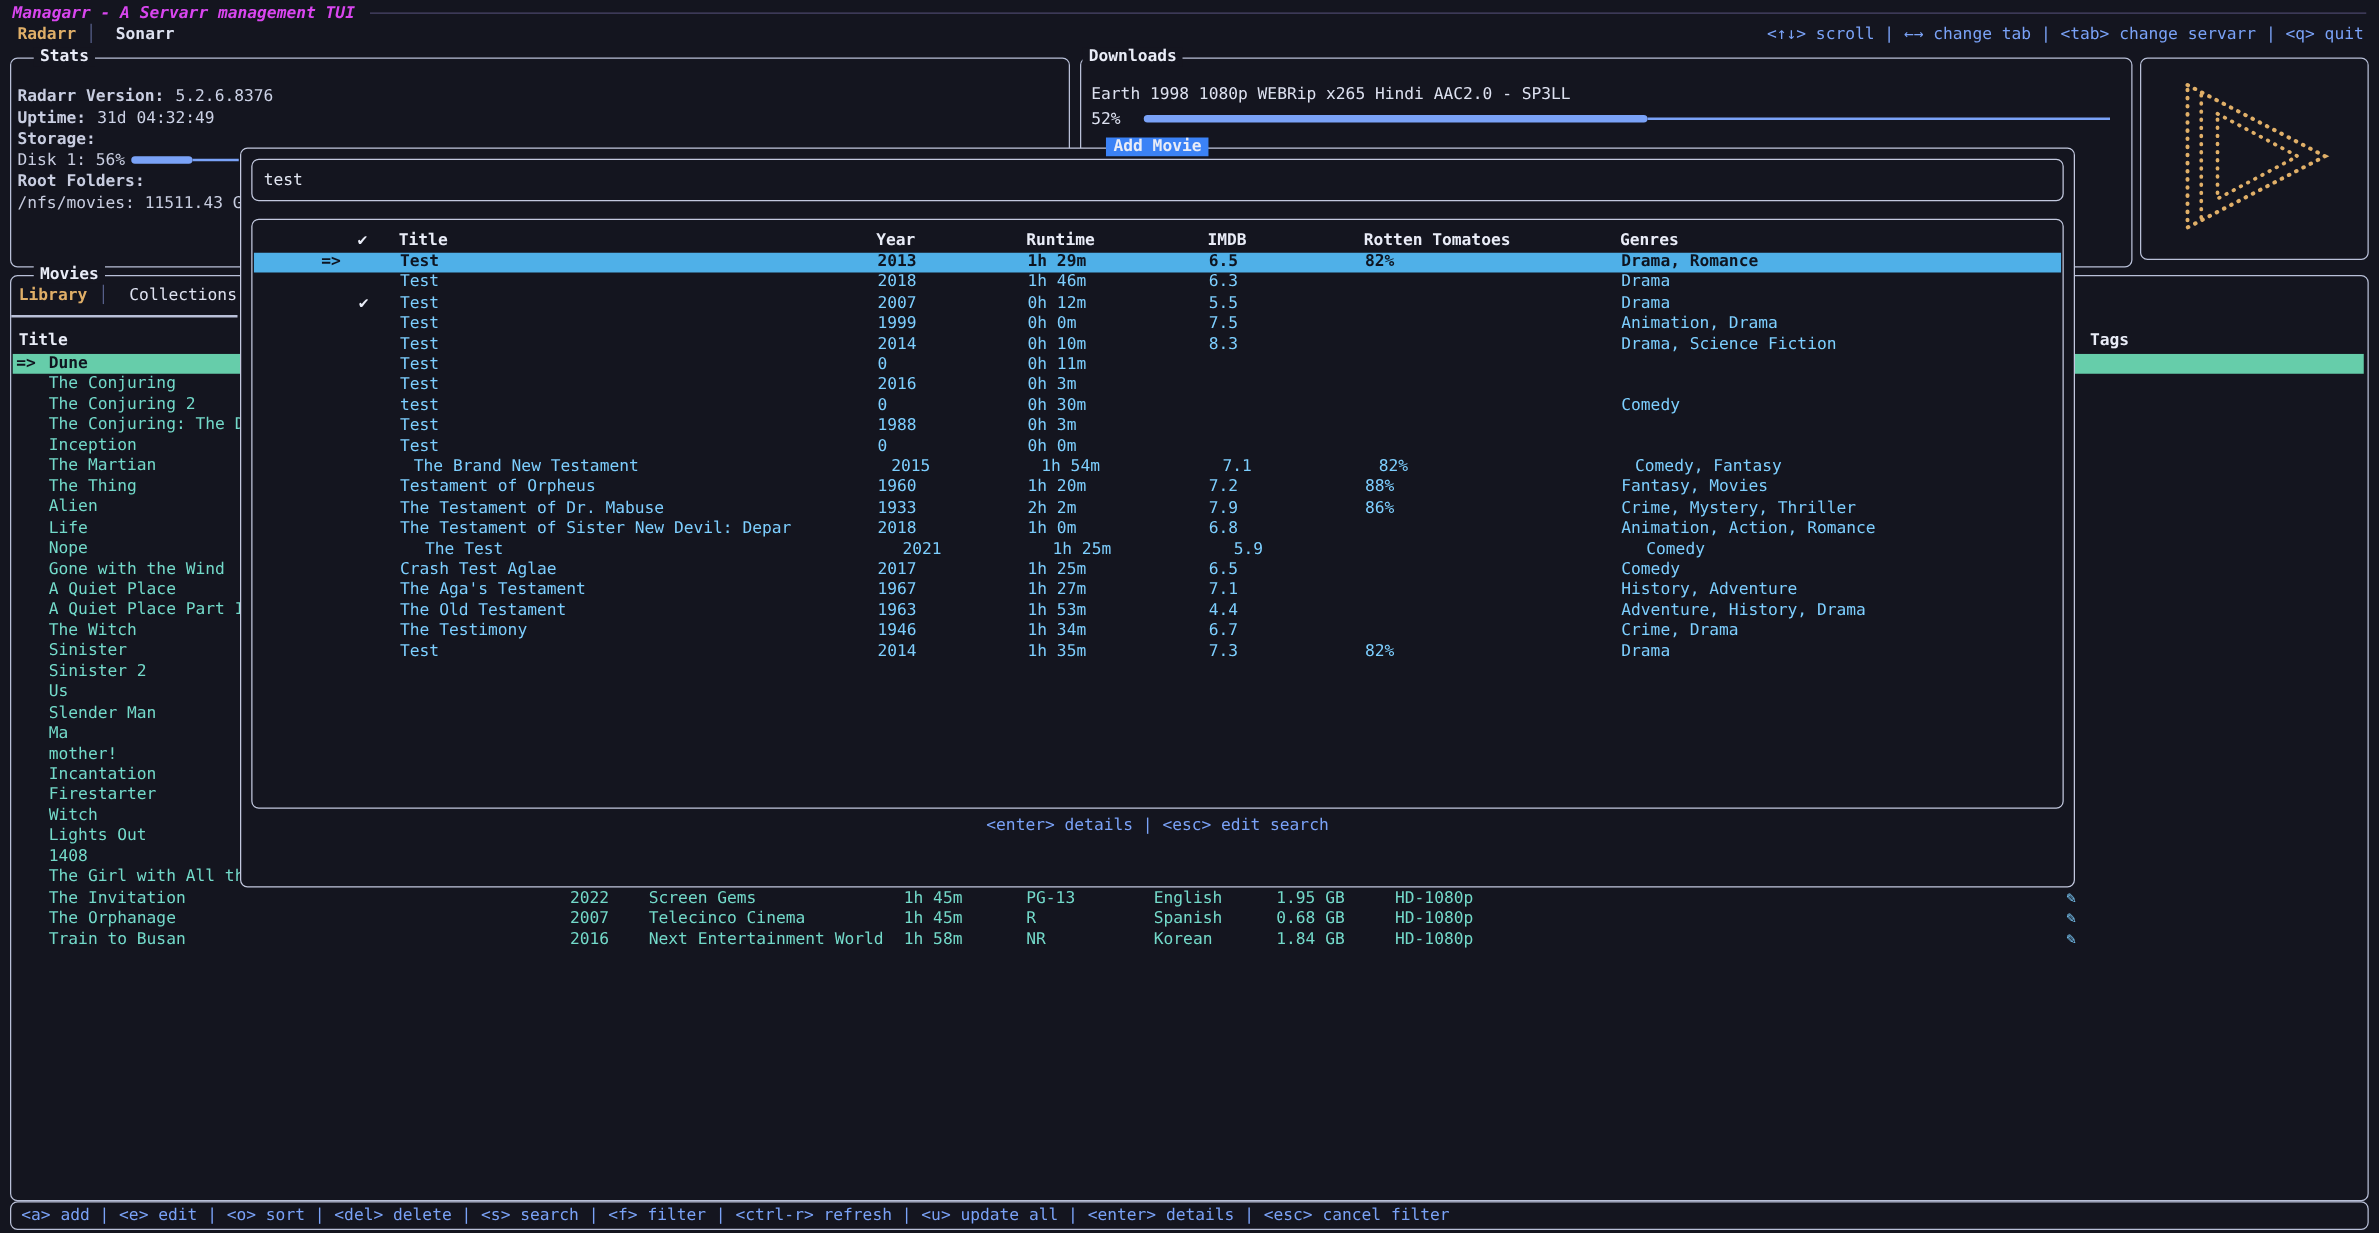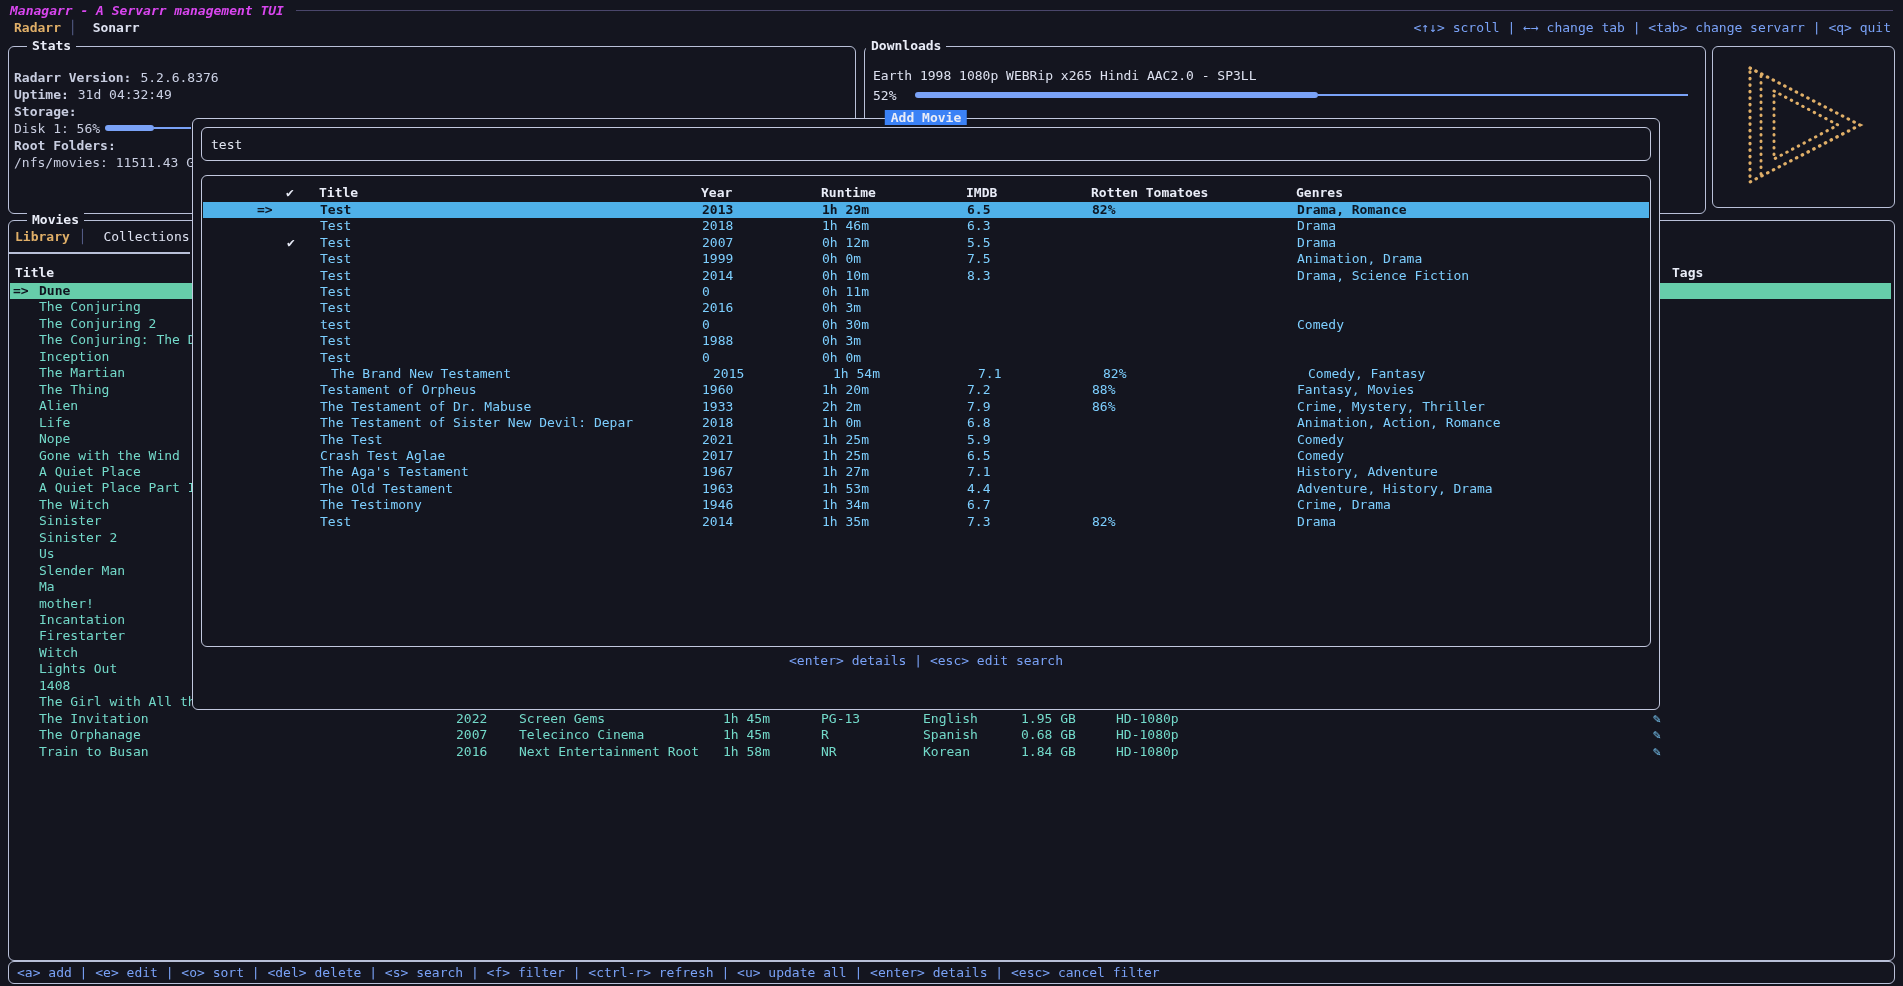--- a/index.html
+++ b/index.html
@@ -220,21 +220,21 @@
         <span class="l-runtime">1h 45m</span>
         <span class="l-cert">R</span>
         <span class="l-lang">Spanish</span>
         <span class="l-size">0.68 GB</span>
         <span class="l-quality">HD-1080p</span>
         <span class="tag-glyph">✎</span>
       </div>
       <div class="lib-row" style="top: 460.6px;">
         <span class="lib-title">Train to Busan</span>
         <span class="l-year">2016</span>
-        <span class="l-studio">Next Entertainment Root</span>
+        <span class="l-studio">Next Entertainment World</span>
         <span class="l-runtime">1h 58m</span>
         <span class="l-cert">NR</span>
         <span class="l-lang">Korean</span>
         <span class="l-size">1.84 GB</span>
         <span class="l-quality">HD-1080p</span>
         <span class="tag-glyph">✎</span>
       </div>
     </div>
 </div>
 
@@ -346,21 +346,21 @@
           <span class="c-rt">86%</span>
           <span class="c-genres">Crime, Mystery, Thriller</span>
         </div>
         <div class="res-row" style="top: 213.2px;">
           <span class="c-title">The Testament of Sister New Devil: Depar</span>
           <span class="c-year">2018</span>
           <span class="c-runtime">1h 0m</span>
           <span class="c-imdb">6.8</span>
           <span class="c-genres">Animation, Action, Romance</span>
         </div>
-        <div class="res-row" style="top: 229.6px;">
+        <div class="res-row" style="top: 229.6px; margin-left: 20px;">
           <span class="c-title">The Test</span>
           <span class="c-year">2021</span>
           <span class="c-runtime">1h 25m</span>
           <span class="c-imdb">5.9</span>
           <span class="c-genres">Comedy</span>
         </div>
         <div class="res-row" style="top: 246px;">
           <span class="c-title">Crash Test Aglae</span>
           <span class="c-year">2017</span>
           <span class="c-runtime">1h 25m</span>

